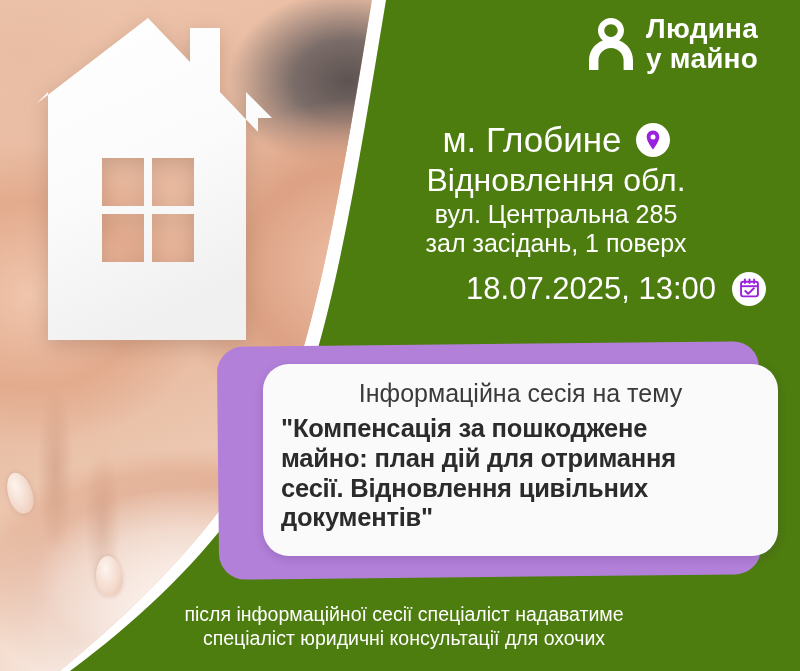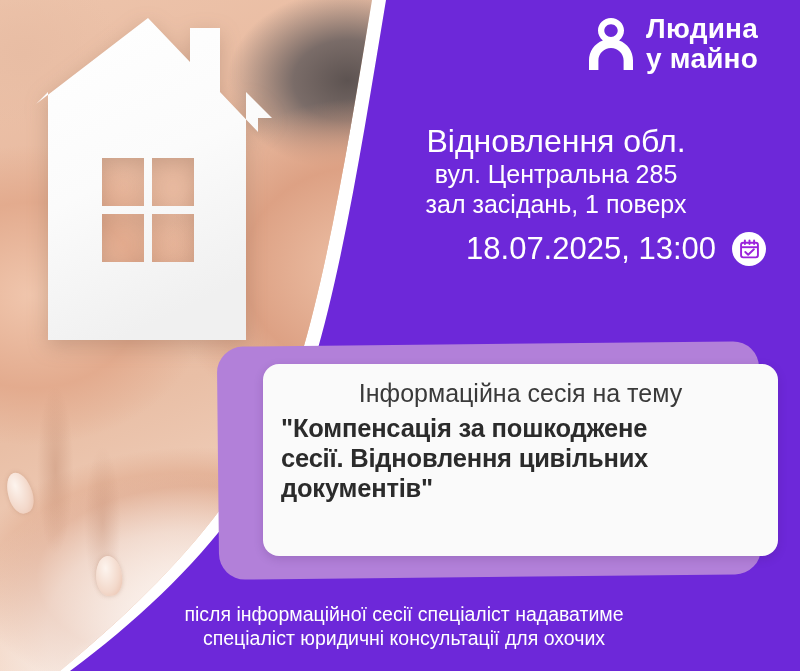--- a/index.html
+++ b/index.html
@@ -5,21 +5,21 @@
   html, body {
     margin: 0;
     padding: 0;
     background: #ffffff;
   }
   #poster {
     position: relative;
     width: 800px;
     height: 671px;
     overflow: hidden;
-    background: #6d28d9;
+    background: #4d7c0f;
     font-family: "Liberation Sans", "DejaVu Sans", sans-serif;
     -webkit-font-smoothing: antialiased;
   }
 
   
   .photo-panel {
     position: absolute;
     left: 0; top: 0;
     width: 395px;
     height: 671px;
@@ -168,21 +168,21 @@
     border-radius: 26px;
     transform: rotate(-0.6deg);
   }
   .card {
     position: absolute;
     left: 263px;
     top: 364px;
     width: 515px;
     height: 192px;
     background: #FAFAFA;
-    border-radius: 16px;
+    border-radius: 26px;
     box-shadow: 0 3px 10px rgba(60,20,90,0.18);
     padding: 10px 18px 12px 18px;
     box-sizing: border-box;
   }
   .card-sub {
     color: #3a3a3a;
     font-size: 25px;
     font-weight: 400;
     text-align: center;
     line-height: 1.2;
@@ -259,20 +259,29 @@
              M23 8.2c-3.7 0-6.7 2.9-6.7 6.4s3 6.4 6.7 6.4 6.7-2.9 6.7-6.4S26.7 8.2 23 8.2z"></path>
       </svg>
     </span>
     <div class="logo-text">
       <div>Людина</div>
       <div>у майно</div>
     </div>
   </div>
 
   <div class="info-block">
+    <div class="city-row">
+      <span class="city">м. Глобине</span>
+      <span class="circle-icon">
+        <svg width="22" height="22" viewBox="0 0 22 22" xmlns="http://www.w3.org/2000/svg">
+          <path fill="#9B22DC" d="M11 1.6c-3.5 0-6.3 2.8-6.3 6.3 0 4.7 6.3 12.5 6.3 12.5s6.3-7.8 6.3-12.5c0-3.5-2.8-6.3-6.3-6.3z"></path>
+          <circle cx="11" cy="7.9" r="2.5" fill="#ffffff"></circle>
+        </svg>
+      </span>
+    </div>
     <div class="region">Відновлення обл.</div>
     <div class="addr1">вул. Центральна 285</div>
     <div class="addr2">зал засідань, 1 поверх</div>
     <div class="datetime-row">
       <span class="datetime">18.07.2025, 13:00</span>
       <span class="circle-icon">
         <svg width="23" height="23" viewBox="0 0 24 24" xmlns="http://www.w3.org/2000/svg">
           <rect x="3.2" y="5" width="17.6" height="15.2" rx="2.2" fill="none" stroke="#9B22DC" stroke-width="2"></rect>
           <line x1="3.2" y1="9.6" x2="20.8" y2="9.6" stroke="#9B22DC" stroke-width="2"></line>
           <line x1="7.2" y1="2.6" x2="7.2" y2="6.2" stroke="#9B22DC" stroke-width="2" stroke-linecap="round"></line>
@@ -282,20 +291,21 @@
         </svg>
       </span>
     </div>
   </div>
 
   <div class="card-shadow"></div>
   <div class="card">
     <div class="card-sub">Інформаційна сесія на тему</div>
     <div class="card-title">
       <div>"Компенсація за пошкоджене</div>
+      <div>майно: план дій для отримання</div>
       <div>сесії. Відновлення цивільних</div>
       <div>документів"</div>
     </div>
   </div>
 
   <div class="footer">
     <div>після інформаційної сесії спеціаліст надаватиме</div>
     <div>спеціаліст юридичні консультації для охочих</div>
   </div>
 

